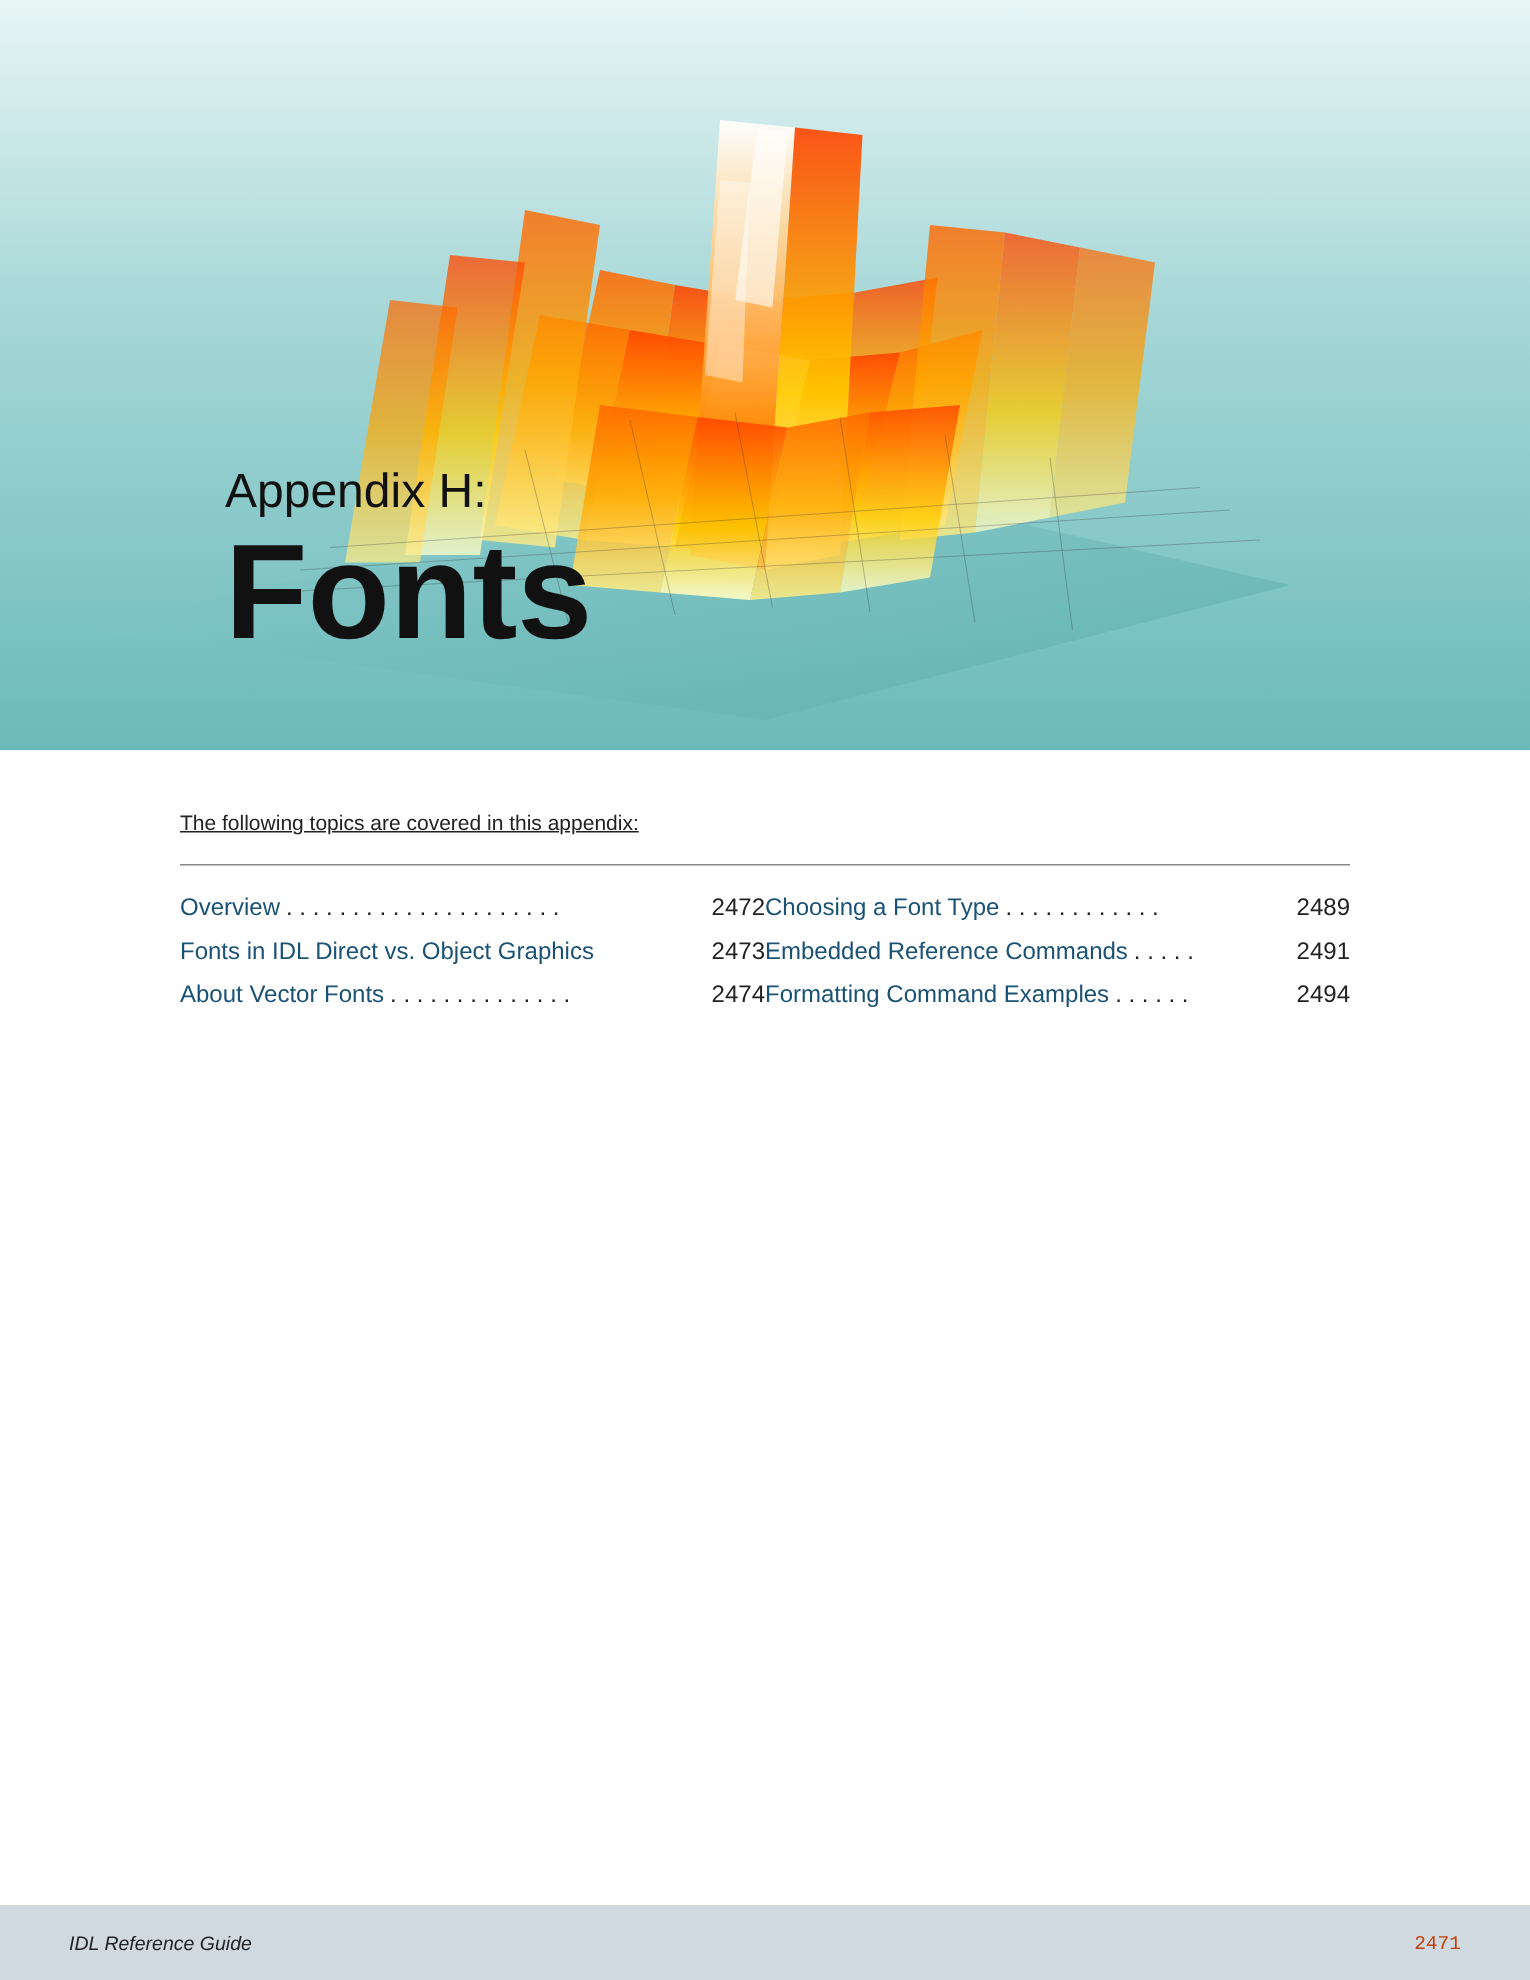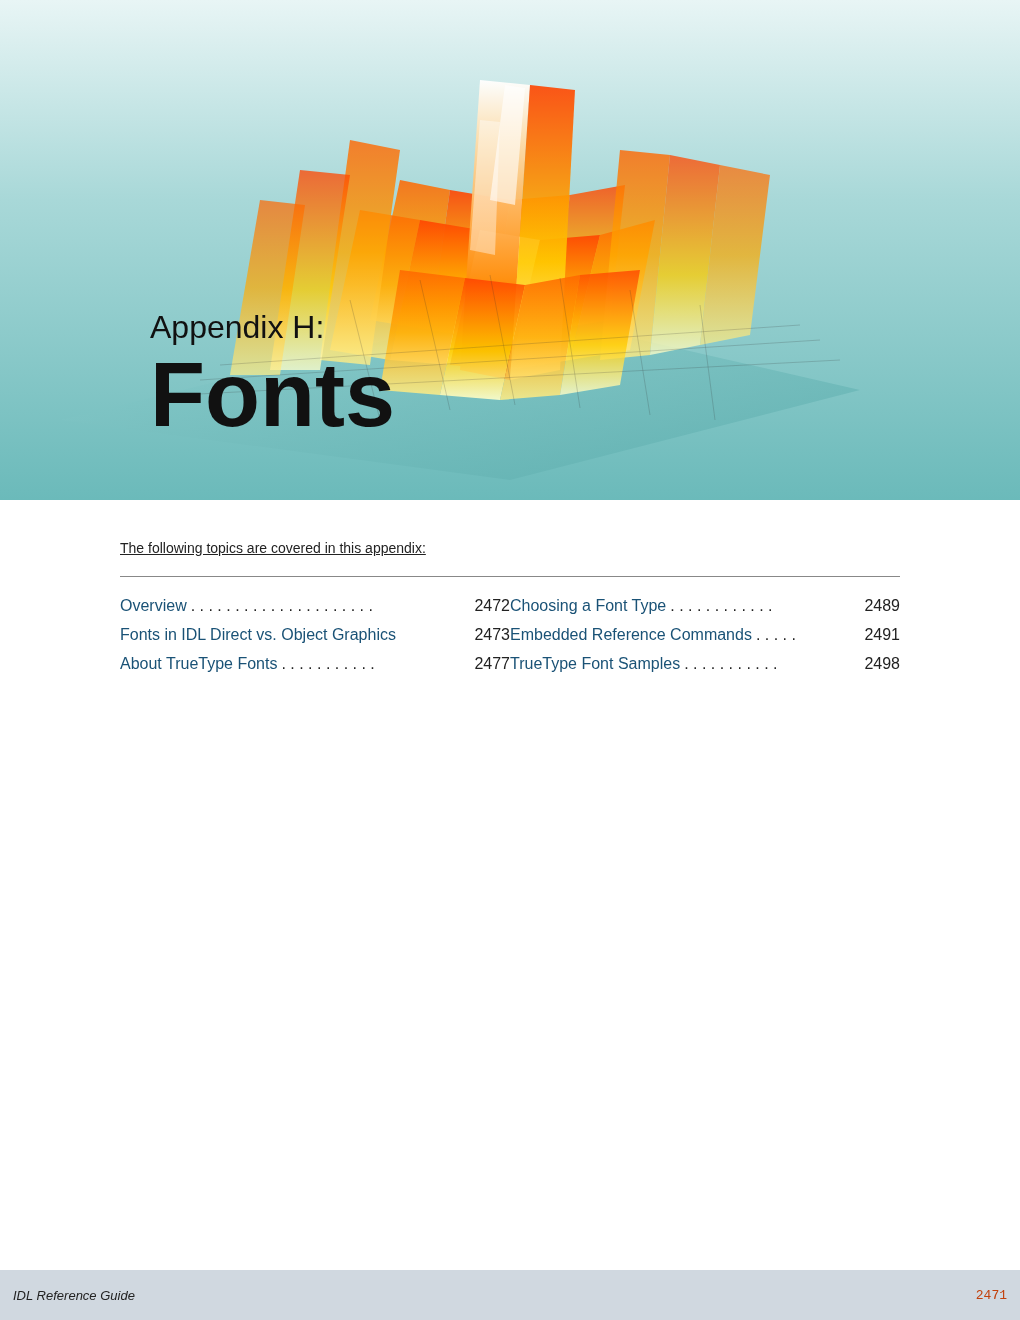--- a/index.html
+++ b/index.html
@@ -126,21 +126,21 @@
     .page-footer {
       position: absolute;
       bottom: 0;
       left: 0;
       right: 0;
       height: 50px;
       background: #d0d8e0;
       display: flex;
       align-items: center;
       justify-content: space-between;
-      padding: 0 13px;
+      padding: 0 46px;
     }
 
     .footer-title {
       font-style: italic;
       font-size: 13px;
       color: #222;
       font-family: Arial, Helvetica, sans-serif;
     }
 
     .footer-page {
@@ -276,30 +276,30 @@
           <div class="toc-item">
             <a class="toc-link" href="#">Embedded Reference Commands</a>
             <span class="toc-dots"> . . . . .</span>
             <span class="toc-page">2491</span>
           </div>
         </td>
       </tr>
       <tr>
         <td class="toc-col-left">
           <div class="toc-item">
-            <a class="toc-link" href="#">About TrueType Fonts</a>
-            <span class="toc-dots"> . . . . . . . . . . .</span>
-            <span class="toc-page">2477</span>
+            <a class="toc-link" href="#">About Vector Fonts</a>
+            <span class="toc-dots"> . . . . . . . . . . . . . .</span>
+            <span class="toc-page">2474</span>
           </div>
         </td>
         <td class="toc-col-right">
           <div class="toc-item">
-            <a class="toc-link" href="#">TrueType Font Samples</a>
-            <span class="toc-dots"> . . . . . . . . . . .</span>
-            <span class="toc-page">2498</span>
+            <a class="toc-link" href="#">Formatting Command Examples</a>
+            <span class="toc-dots"> . . . . . .</span>
+            <span class="toc-page">2494</span>
           </div>
         </td>
       </tr>
     </tbody>
   </table>
 </div>
 
 <div class="page-footer">
   <span class="footer-title">IDL Reference Guide</span>
   <span class="footer-page">2471</span>

